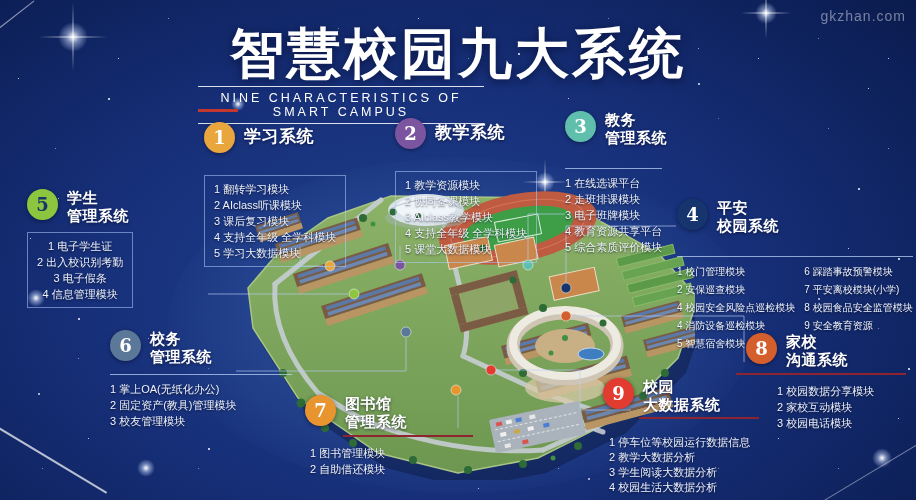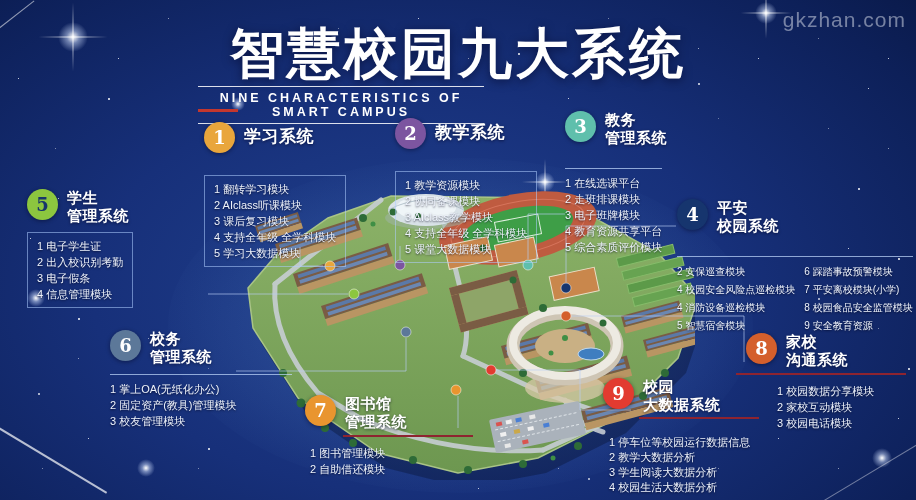--- a/index.html
+++ b/index.html
@@ -35,24 +35,24 @@
     background:radial-gradient(ellipse at center, rgba(95,135,205,.38) 0%, rgba(65,105,175,.18) 55%, transparent 76%);}
 
   .cline{position:absolute;height:1px;background:rgba(255,255,255,.55);transform-origin:0 0;z-index:1;}
   .c1{left:-4px;top:30px;width:48px;transform:rotate(-38deg);}
   .c2{left:-6px;top:424px;width:132px;height:2px;transform:rotate(31deg);background:rgba(255,255,255,.7);}
   .c3{left:824px;top:500px;width:112px;transform:rotate(-31deg);background:rgba(255,255,255,.4);}
 
   .main-title{position:absolute;top:18px;left:0;width:100%;text-align:center;color:#fff;z-index:3;
     font-size:54px;font-weight:800;letter-spacing:3px;text-shadow:0 2px 10px rgba(0,0,30,.55);}
   .subtitle{position:absolute;left:198px;top:86px;width:286px;text-align:center;color:#fff;z-index:3;
-    font-size:12.5px;font-weight:700;letter-spacing:3px;padding:4px 0;
+    font-size:12.5px;font-weight:400;letter-spacing:3px;padding:4px 0;
     border-top:1px solid rgba(255,255,255,.85);border-bottom:1px solid rgba(255,255,255,.85);}
   .red-tick{position:absolute;left:198px;top:109px;width:40px;height:3px;background:#c3372e;z-index:3;}
-  .watermark{position:absolute;top:8px;right:10px;font-size:21px;letter-spacing:1px;z-index:4;
+  .watermark{position:absolute;top:8px;right:10px;font-size:14px;letter-spacing:1px;z-index:4;
     color:rgba(205,212,225,.55);}
 
   .campus{position:absolute;left:213px;top:188px;width:482px;height:292px;z-index:1;}
   .overlay{position:absolute;left:0;top:0;width:916px;height:500px;z-index:2;pointer-events:none;}
 
   
   .sys{position:absolute;z-index:3;}
   .head{display:flex;gap:9px;align-items:flex-start;}
   .single .head{align-items:center;}
   .badge{width:31px;height:31px;border-radius:50%;flex:0 0 31px;display:flex;align-items:center;justify-content:center;
@@ -70,21 +70,21 @@
 
   #sys1{left:204px;top:122px;}
   #sys2{left:395px;top:118px;}
   #sys3{left:565px;top:111px;}
   #sys4{left:677px;top:199px;}
   #sys4 .list{font-size:10px;}
   #sys4 .it{line-height:18px;}
   #sys4 .cols{gap:9px;}
   #sys5{left:27px;top:189px;}
   #sys5 .cols{gap:13px;}
-  #sys5 .list{margin-top:8px;}
+  #sys5 .list{margin-top:8px;text-align:center;}
   #sys6{left:110px;top:330px;}
   #sys6 .topline{width:182px;margin-top:9px;}
   #sys7{left:305px;top:395px;}
   #sys7 .redline{width:130px;margin:5px 0 8px 38px;}
   #sys7 .list{margin:0 0 0 5px;}
   #sys8{left:746px;top:333px;}
   #sys8 .redline{width:170px;margin:5px 0 8px -10px;}
   #sys8 .list{margin:0 0 0 31px;}
   #sys9{left:603px;top:378px;}
   #sys9 .redline{width:120px;margin:4px 0 7px 36px;}
@@ -323,20 +323,21 @@
     <div class="head">
       <div class="badge" style="background: rgb(22, 53, 110); color: rgb(255, 255, 255);">
           <span>4</span>
         </div>
       <div class="t">平安
 校园系统</div>
     </div>
     <div class="list topline">
       <div class="cols">
         <div>
+          <div class="it">1 校门管理模块</div>
           <div class="it">2 安保巡查模块</div>
           <div class="it">4 校园安全风险点巡检模块</div>
           <div class="it">4 消防设备巡检模块</div>
           <div class="it">5 智慧宿舍模块</div>
         </div>
         <div>
           <div class="it">6 踩踏事故预警模块</div>
           <div class="it">7 平安离校模块(小学)</div>
           <div class="it">8 校园食品安全监管模块</div>
           <div class="it">9 安全教育资源</div>

